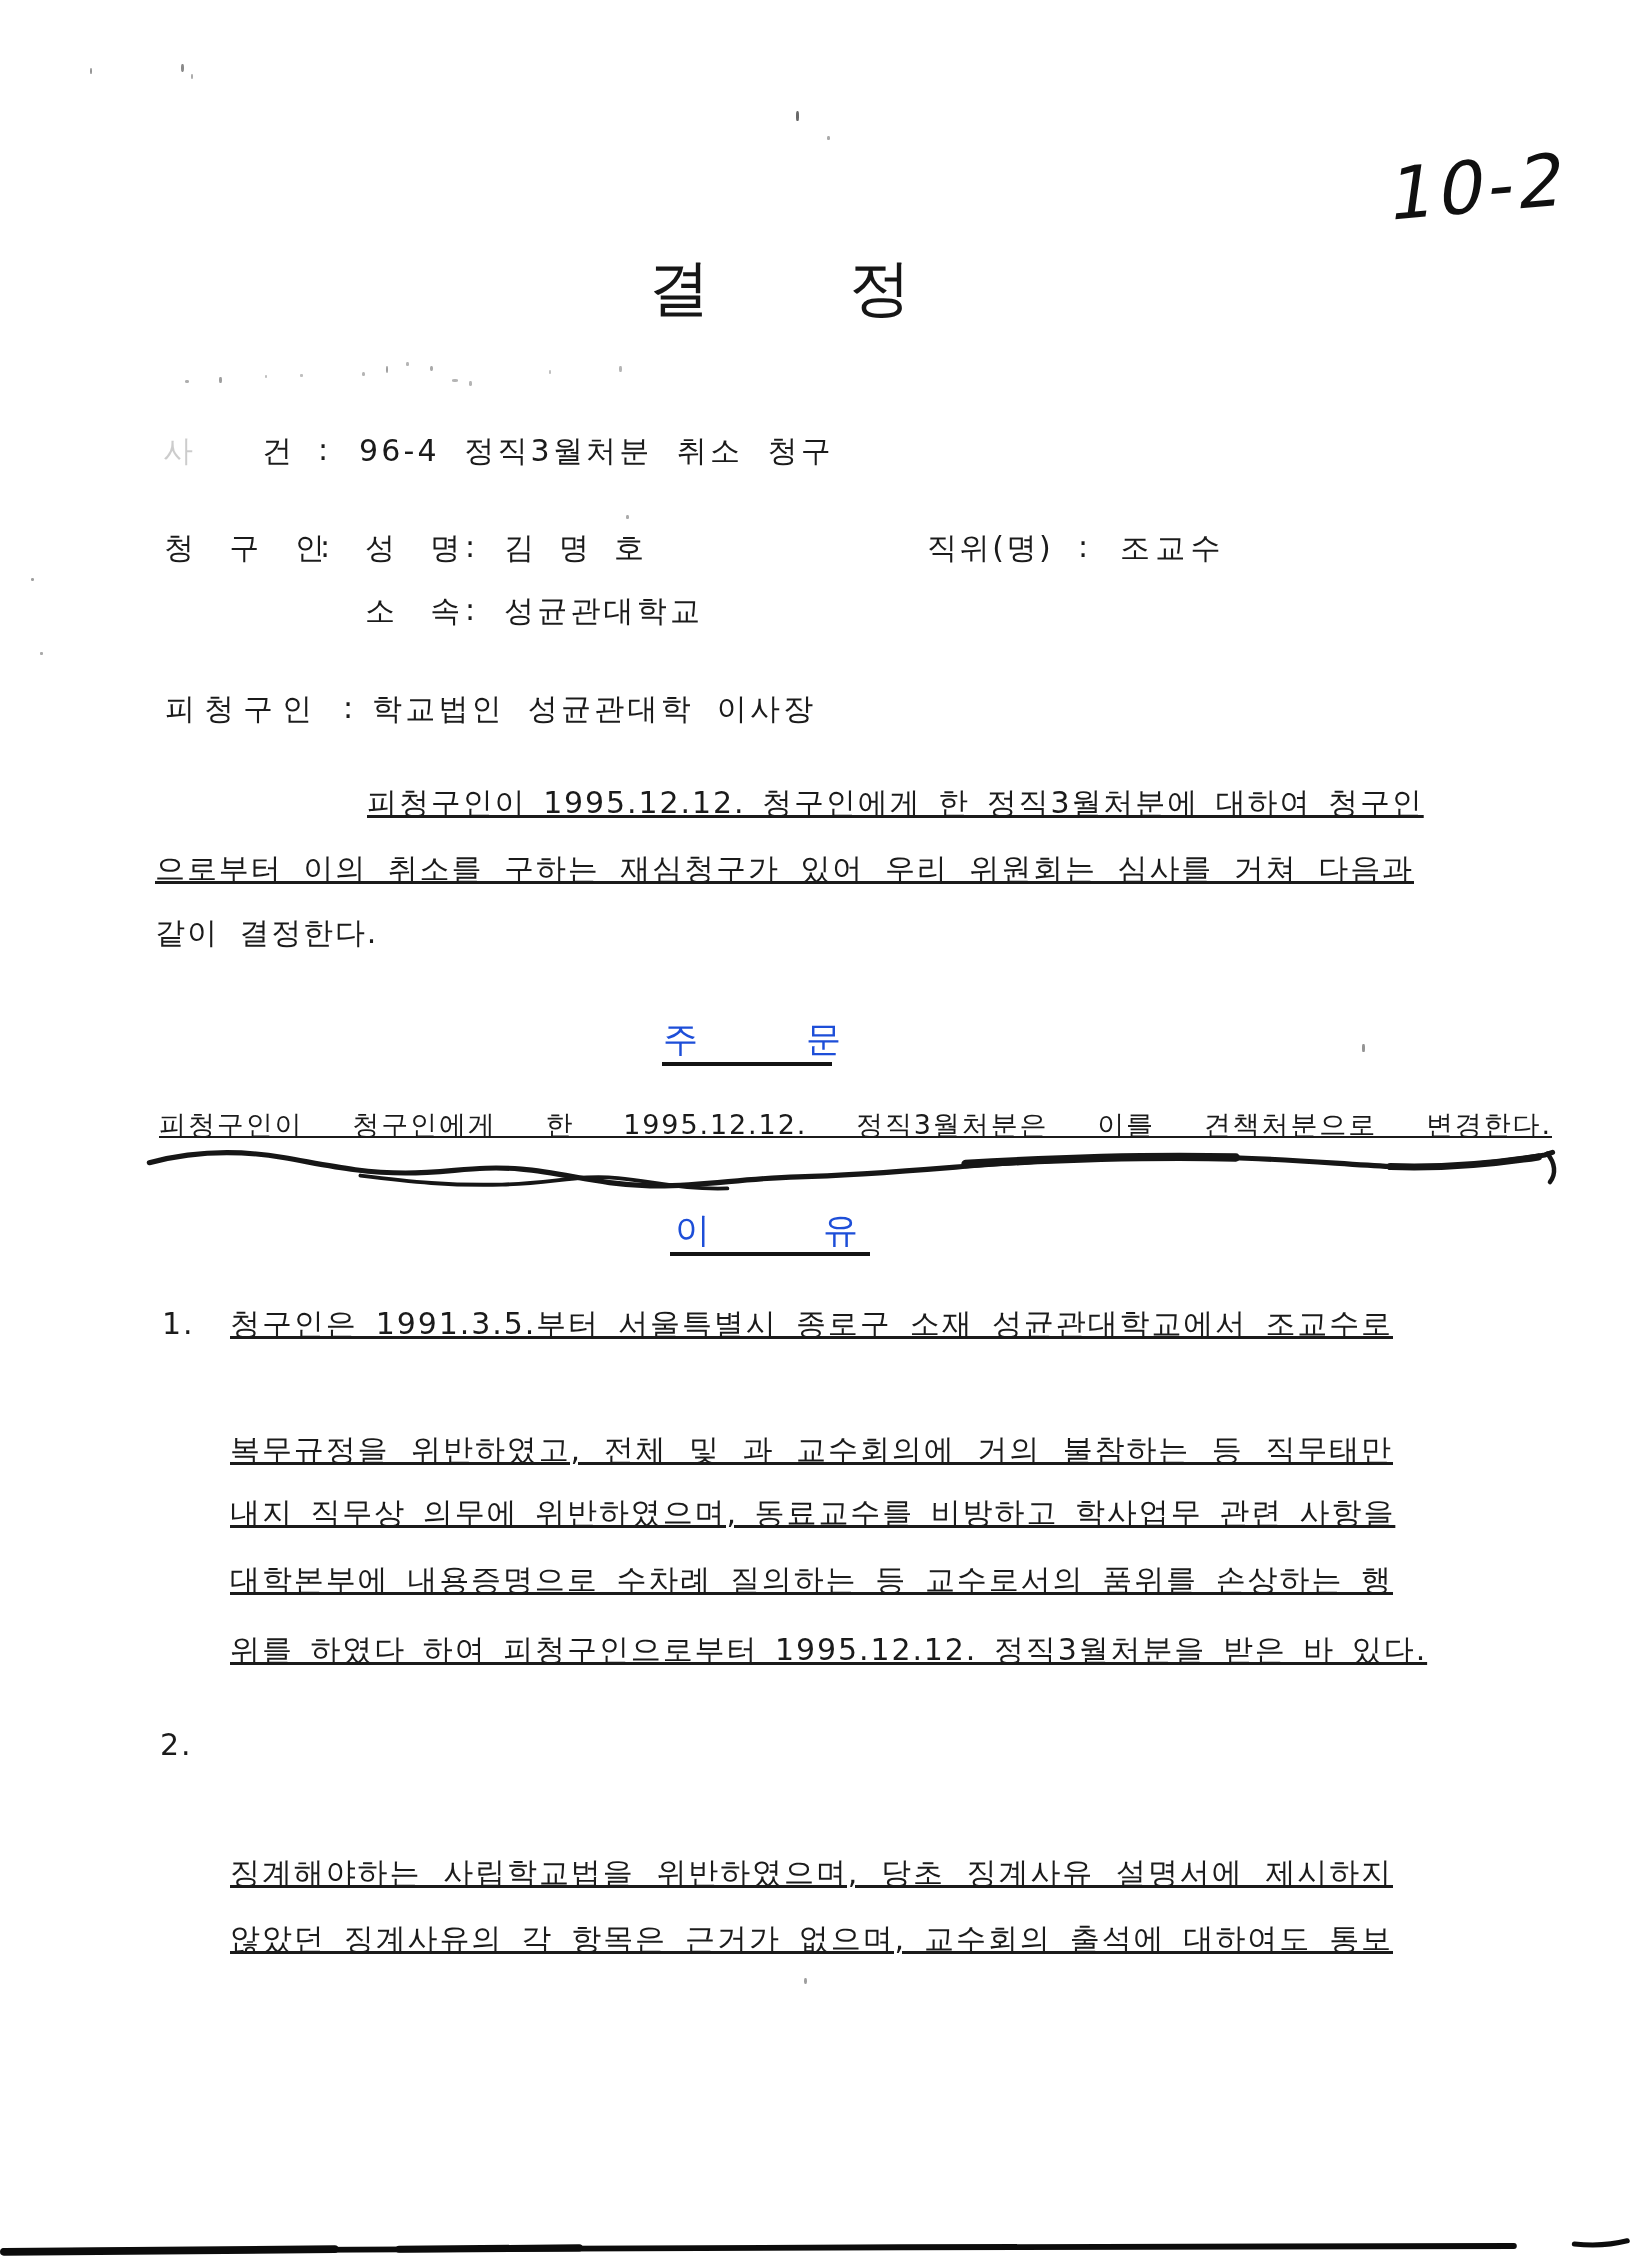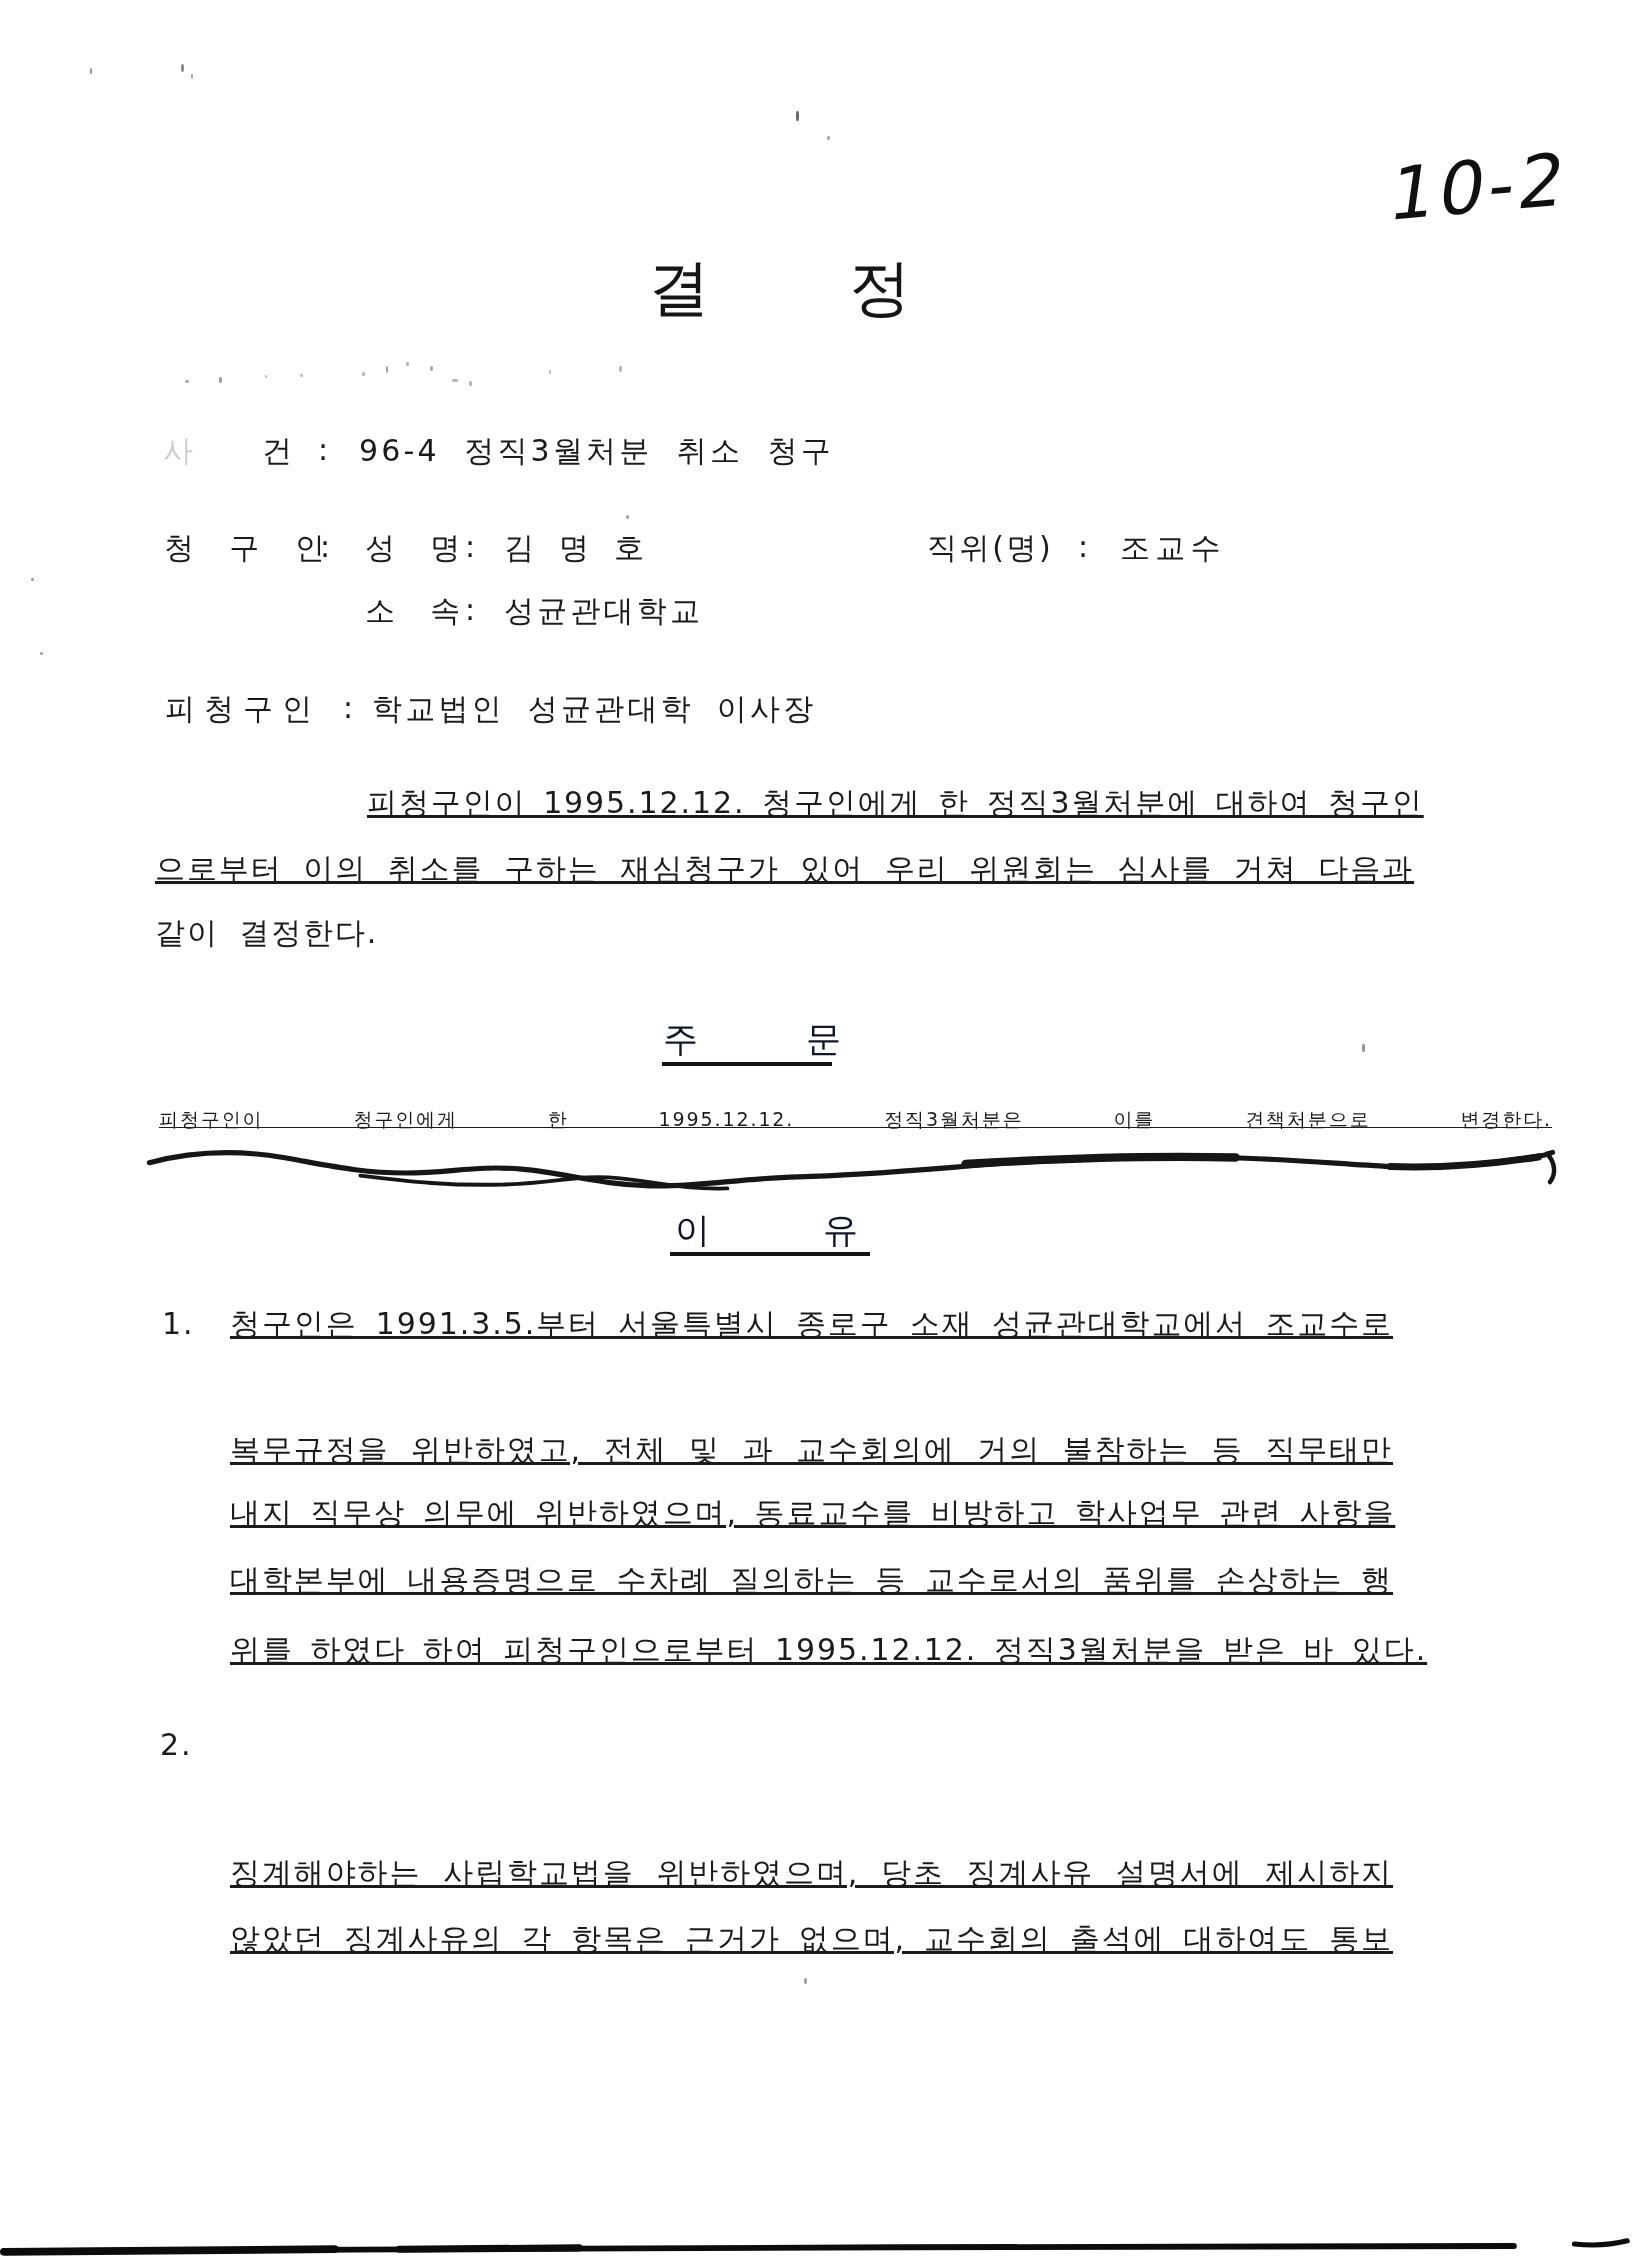--- a/index.html
+++ b/index.html
@@ -34,21 +34,21 @@
     letter-spacing: 139px;
     line-height: 1.05;
     white-space: nowrap;
     color: #161616;
   }
   .section-heading {
     position: absolute;
     font-size: 35px;
     letter-spacing: 108px;
     white-space: nowrap;
-    color: #0f172a;
+    color: #1d4ed8;
   }
   .heading-rule {
     position: absolute;
     background: #141414;
     height: 3.9px;
   }
   .handwritten {
     position: absolute;
     left: 1396px;
     top: 152px;
@@ -124,21 +124,21 @@
   <div class="tline" style="left:343px;top:691px">:</div>
   <div class="tline" style="left:372px;top:692px;letter-spacing:3.2px;word-spacing:10.3px">학교법인 성균관대학 이사장</div>
 
   <div class="tline jline" style="left:367px;top:786px;width:1046px">피청구인이 1995.12.12. 청구인에게 한 정직3월처분에 대하여 청구인</div>
   <div class="tline jline" style="left:155px;top:852px;width:1259px">으로부터 이의 취소를 구하는 재심청구가 있어 우리 위원회는 심사를 거쳐 다음과</div>
   <div class="tline" style="left:155px;top:916px;word-spacing:9px">같이 결정한다.</div>
 
   <div class="section-heading" style="left:663px;top:1016px">주문</div>
   <div class="heading-rule" style="left:662px;top:1062px;width:170px"></div>
 
-  <div class="tline jline" style="left:159px;top:1109px;width:1393px;font-size:19px">피청구인이 청구인에게 한 1995.12.12. 정직3월처분은 이를 견책처분으로 변경한다.</div>
+  <div class="tline jline" style="left:159px;top:1109px;width:1393px;font-size:27px">피청구인이 청구인에게 한 1995.12.12. 정직3월처분은 이를 견책처분으로 변경한다.</div>
 
   <div class="section-heading" style="left:675px;top:1207px;letter-spacing:113px">이유</div>
   <div class="heading-rule" style="left:670px;top:1252px;width:200px"></div>
 
   <div class="tline" style="left:162px;top:1307px">1.</div>
   <div class="tline jline" style="left:230px;top:1307px;width:1163px">청구인은 1991.3.5.부터 서울특별시 종로구 소재 성균관대학교에서 조교수로</div>
   <div class="tline jline" style="left:230px;top:1433px;width:1163px">복무규정을 위반하였고, 전체 및 과 교수회의에 거의 불참하는 등 직무태만</div>
   <div class="tline jline" style="left:230px;top:1496px;width:1163px">내지 직무상 의무에 위반하였으며, 동료교수를 비방하고 학사업무 관련 사항을</div>
   <div class="tline jline" style="left:230px;top:1563px;width:1163px">대학본부에 내용증명으로 수차례 질의하는 등 교수로서의 품위를 손상하는 행</div>
   <div class="tline jline" style="left:230px;top:1633px;width:1163px">위를 하였다 하여 피청구인으로부터 1995.12.12. 정직3월처분을 받은 바 있다.</div>

